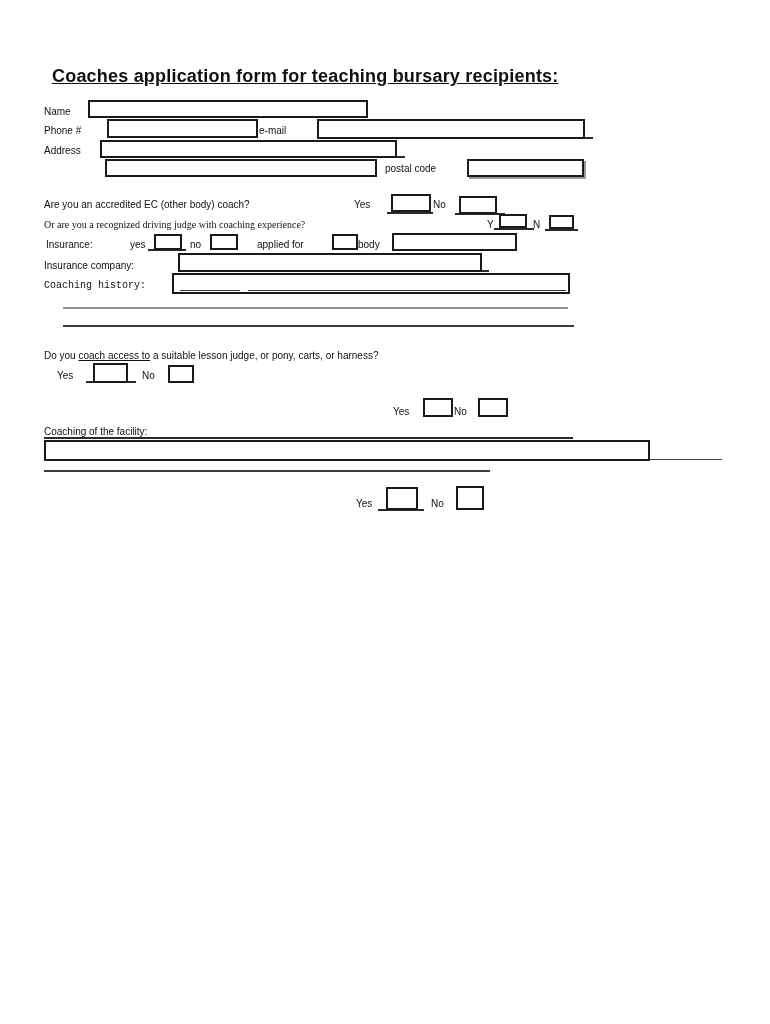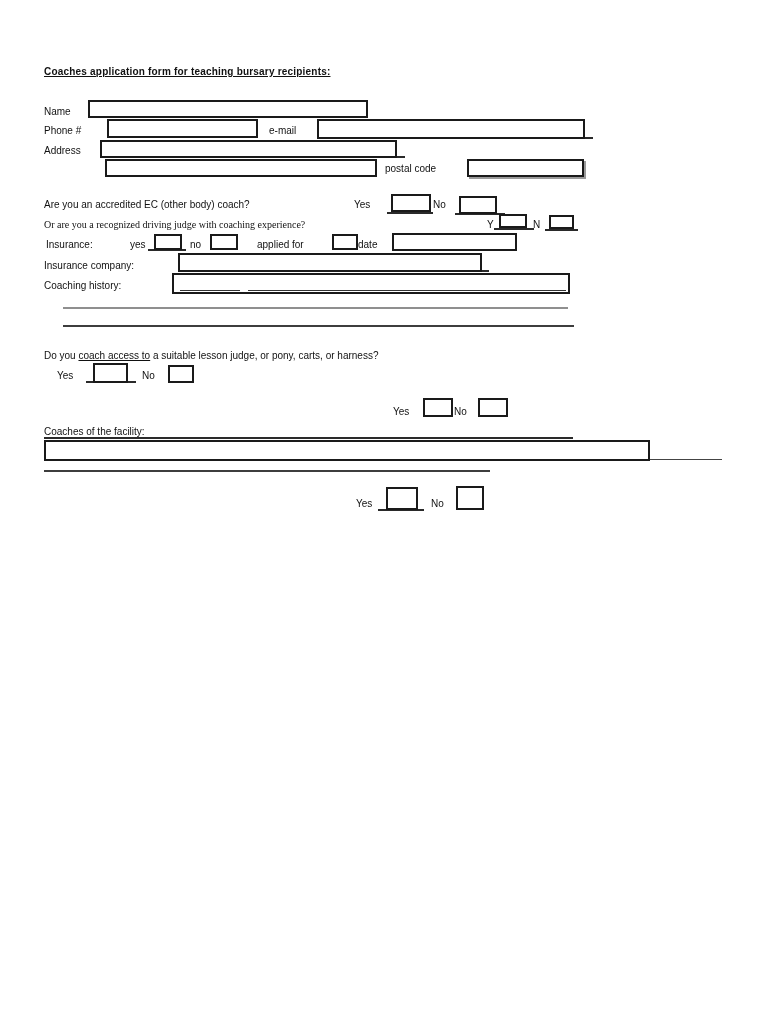--- a/index.html
+++ b/index.html
@@ -1,22 +1,22 @@
 <!DOCTYPE html>
 <html><head>
 <meta charset="utf-8">
 <style>
   html, body { margin:0; padding:0; background:#ffffff; }
   .page {
     position:relative; width:770px; height:1024px; background:#ffffff;
     font-family:"Liberation Sans", sans-serif; color:#111; overflow:hidden;
   }
   .title {
-    position:absolute; font-size:10px; font-weight:bold;
-    text-decoration:underline; letter-spacing:.2px; white-space:pre;
+    position:absolute; font-size:18px; font-weight:bold;
+    text-decoration:underline; letter-spacing:.2px; white-space:pre;margin-left:8px;
   }
   .lbl { position:absolute; font-size:10px; line-height:16px; white-space:pre; }
   .ibox {
     position:absolute; box-sizing:border-box; border:2px solid #1a1a1a;
     background:#fff; font-family:"Liberation Sans", sans-serif; font-size:13px;
     padding:0 3px; outline:none;
   }
   .chk {
     position:absolute; box-sizing:border-box; border:2px solid #1a1a1a; background:#fff;
   }
@@ -31,21 +31,21 @@
 
 <div class="page">
 
   <div class="title" style="left:44px; top:66px;">Coaches application form for teaching bursary recipients:</div>
 
   <div class="lbl" style="left:44px; top:104px;">Name</div>
   <input type="text" class="ibox" style="left: 88px; top: 100px; width: 280px; height: 18px;" value="">
 
   <div class="lbl" style="left:44px; top:123px;">Phone #</div>
   <input type="text" class="ibox" style="left: 107px; top: 119px; width: 151px; height: 19px;" value="">
-  <div class="lbl" style="left:269px; top:123px;">e-mail</div>
+  <div class="lbl" style="left:259px; top:123px;">e-mail</div>
   <input type="text" class="ibox" style="left: 317px; top: 119px; width: 268px; height: 20px;" value="">
   <div class="tail" style="left:585px; top:137px; width:8px;"></div>
 
   <div class="lbl" style="left:44px; top:143px;">Address</div>
   <input type="text" class="ibox" style="left: 100px; top: 140px; width: 297px; height: 18px;" value="">
   <div class="tail" style="left:397px; top:156px; width:8px;"></div>
 
   <input type="text" class="ibox" style="left: 105px; top: 159px; width: 272px; height: 18px;" value="">
   <div class="lbl" style="left:385px; top:161px;">postal code</div>
   <input type="text" class="ibox shadowbox" style="left: 467px; top: 159px; width: 117px; height: 18px;" value="">
@@ -67,48 +67,48 @@
   <div class="chk" style="left:549px; top:215px; width:25px; height:14px;"></div>
 
   <div class="lbl" style="left:46px; top:237px;">Insurance:</div>
   <div class="lbl" style="left:130px; top:237px;">yes</div>
   <div class="tail" style="left:148px; top:249px; width:38px;"></div>
   <div class="chk" style="left:154px; top:234px; width:28px; height:16px;"></div>
   <div class="lbl" style="left:190px; top:237px;">no</div>
   <div class="chk" style="left:210px; top:234px; width:28px; height:16px;"></div>
   <div class="lbl" style="left:257px; top:237px;">applied for</div>
   <div class="chk" style="left:332px; top:234px; width:26px; height:16px;"></div>
-  <div class="lbl" style="left:358px; top:237px;">date</div>
+  <div class="lbl" style="left:358px; top:237px;">body</div>
   <input type="text" class="ibox" style="left: 392px; top: 233px; width: 125px; height: 18px;" value="">
 
   <div class="lbl" style="left:44px; top:258px;">Insurance company:</div>
   <input type="text" class="ibox" style="left: 178px; top: 253px; width: 304px; height: 19px;" value="">
   <div class="tail" style="left:482px; top:270px; width:7px;"></div>
 
-  <div class="lbl" style="left:44px; top:278px;">Coaching history:</div>
+  <div class="lbl" style="left:44px; top:278px;font-family:Liberation Mono, monospace;">Coaching history:</div>
   <input type="text" class="ibox" style="left: 172px; top: 273px; width: 398px; height: 21px;" value="">
   <div class="inline-line" style="left:180px; top:290px; width:60px;"></div>
   <div class="inline-line" style="left:248px; top:290px; width:318px;"></div>
 
   <div class="hline" style="left:63px; top:307px; width:505px; border-top-color:#8f8f8f; border-top-width:2.5px;"></div>
   <div class="hline" style="left:63px; top:325px; width:511px; border-top-color:#3d3d3d;"></div>
 
   <div class="lbl" style="left:44px; top:348px;"><span>Do you </span><span class="u">coach access to</span><span> a suitable lesson judge, or pony, carts, or harness?</span></div>
   <div class="lbl" style="left:57px; top:368px;">Yes</div>
   <div class="tail" style="left:86px; top:381px; width:50px;"></div>
   <div class="chk" style="left:93px; top:363px; width:35px; height:20px;"></div>
   <div class="lbl" style="left:142px; top:368px;">No</div>
   <div class="chk" style="left:168px; top:365px; width:26px; height:18px;"></div>
 
   <div class="lbl" style="left:393px; top:404px;">Yes</div>
   <div class="chk" style="left:423px; top:398px; width:30px; height:19px;"></div>
   <div class="lbl" style="left:454px; top:404px;">No</div>
   <div class="chk" style="left:478px; top:398px; width:30px; height:19px;"></div>
 
-  <div class="lbl" style="left:44px; top:424px;">Coaches of the facility:</div>
+  <div class="lbl" style="left:44px; top:424px;">Coaching of the facility:</div>
   <div class="hline" style="left:44px; top:437px; width:529px; border-top-color:#2a2a2a;"></div>
   <input type="text" class="ibox" style="left: 44px; top: 440px; width: 606px; height: 21px;" value="">
   <div class="hline" style="left:650px; top:459px; width:72px; border-top-width:1.5px; border-top-color:#444;"></div>
   <div class="hline" style="left:44px; top:470px; width:446px; border-top-color:#3d3d3d;"></div>
 
   <div class="lbl" style="left:356px; top:496px;">Yes</div>
   <div class="tail" style="left:378px; top:509px; width:46px;"></div>
   <div class="chk" style="left:386px; top:487px; width:32px; height:23px;"></div>
   <div class="lbl" style="left:431px; top:496px;">No</div>
   <div class="chk" style="left:456px; top:486px; width:28px; height:24px;"></div>

